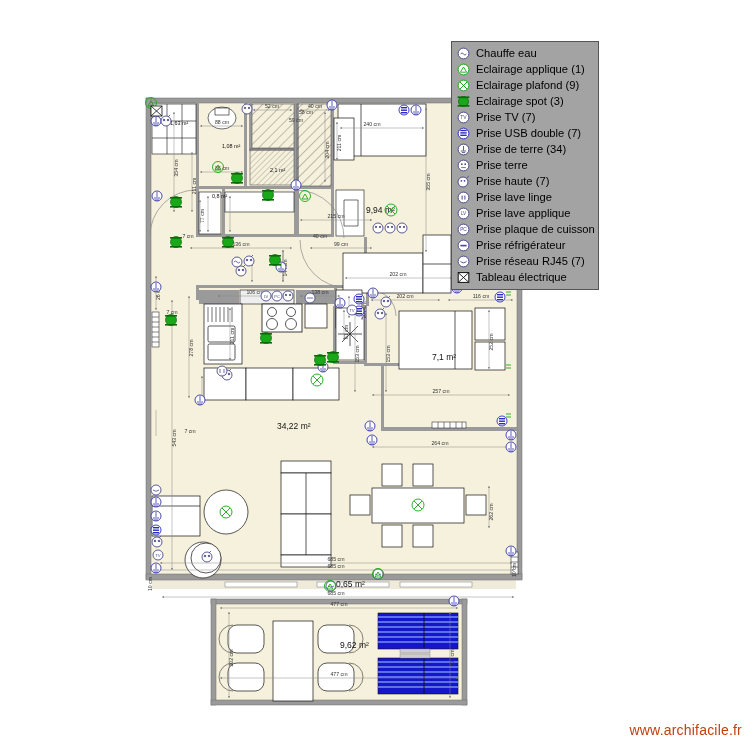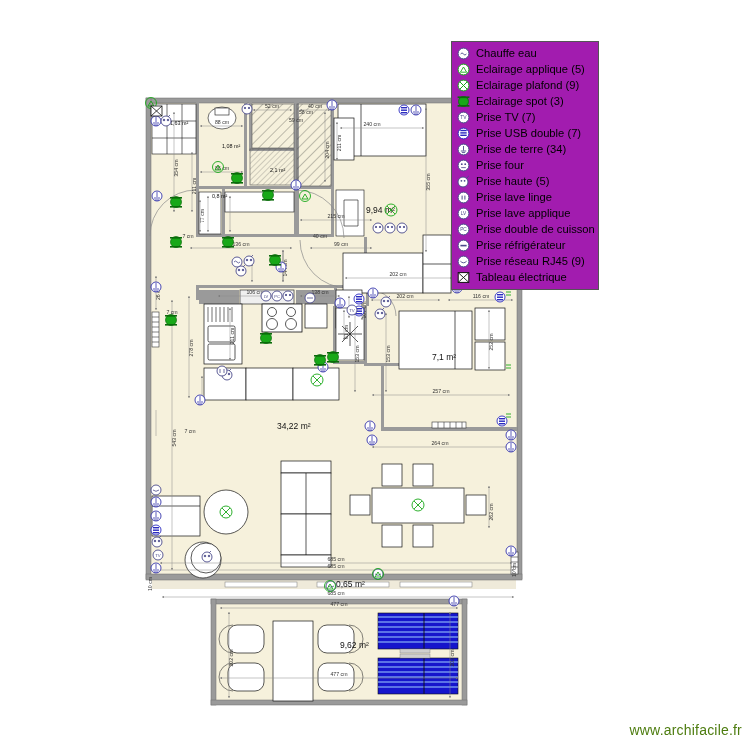--- a/index.html
+++ b/index.html
@@ -7,34 +7,34 @@
     width:750px;height:750px;background:#ffffff;
     font-family:"Liberation Sans", sans-serif;
     position:relative;overflow:hidden;
   }
   #stage{position:absolute;left:0;top:0;width:750px;height:750px;}
   svg#plan{position:absolute;left:0;top:0;width:750px;height:750px;}
 
   
   #legend{
     position:absolute;left:451px;top:41px;width:148px;
-    background:#a21caf;border:1px solid #555;
+    background:#a3a3a3;border:1px solid #555;
     padding:3px 4px 4px 4px;box-sizing:border-box;
     z-index:30;
   }
   .leg-row{display:flex;align-items:center;height:16px;}
   .leg-ico{width:15px;height:15px;flex:0 0 15px;margin-right:5px;position:relative;}
   .leg-txt{font-size:11.2px;color:#000;white-space:nowrap;line-height:15px;}
 
   .sym{position:absolute;left:0;top:0;width:100%;height:100%;}
 
   
   #wm{
     position:absolute;right:8px;bottom:12px;
-    font-size:14px;color:#4d7c0f;letter-spacing:.2px;
+    font-size:14px;color:#c2410c;letter-spacing:.2px;
   }
   .dimtxt{font-size:5.2px;fill:#333;font-family:"Liberation Sans",sans-serif;}
   .areatxt{font-size:8.5px;fill:#111;font-family:"Liberation Sans",sans-serif;}
   .areatxt.sm{font-size:5.4px;}
 </style>
 </head>
 <body>
 
 <div id="stage">
 
@@ -835,21 +835,21 @@
     <span class="leg-txt">Chauffe eau</span>
   </div>
 
   <div class="leg-row">
     <span class="leg-ico">
       <svg class="sym" viewBox="0 0 15 15">
             <circle cx="7.5" cy="7.5" r="5.4" fill="#fff" stroke="#18a818" stroke-width="1"></circle>
             <path d="M4.4,10.2 l3.1,-5.2 l3.1,5.2 z" fill="none" stroke="#18a818" stroke-width="0.9"></path>
           </svg>
     </span>
-    <span class="leg-txt">Eclairage applique (5)</span>
+    <span class="leg-txt">Eclairage applique (1)</span>
   </div>
 
   <div class="leg-row">
     <span class="leg-ico">
       <svg class="sym" viewBox="0 0 15 15">
             <circle cx="7.5" cy="7.5" r="5.4" fill="#fff" stroke="#18a818" stroke-width="1"></circle>
             <path d="M3.8,3.8 l7.4,7.4 M11.2,3.8 l-7.4,7.4" stroke="#18a818" stroke-width="1"></path>
           </svg>
     </span>
     <span class="leg-txt">Eclairage plafond (9)</span>
@@ -900,33 +900,33 @@
 
   <div class="leg-row">
     <span class="leg-ico">
       <svg class="sym" viewBox="0 0 15 15">
             <circle cx="7.5" cy="7.5" r="5.4" fill="#fff" stroke="#4a4a8a" stroke-width="1"></circle>
             <circle cx="5.8" cy="6.2" r="0.9" fill="#4a4a8a"></circle>
             <circle cx="9.2" cy="6.2" r="0.9" fill="#4a4a8a"></circle>
             <path d="M5.2,9.6 h4.6" stroke="#4a4a8a" stroke-width="0.8"></path>
           </svg>
     </span>
-    <span class="leg-txt">Prise four</span>
+    <span class="leg-txt">Prise terre</span>
   </div>
 
   <div class="leg-row">
     <span class="leg-ico">
       <svg class="sym" viewBox="0 0 15 15">
             <circle cx="7" cy="8" r="5" fill="#fff" stroke="#4a4a8a" stroke-width="1"></circle>
             <circle cx="5.4" cy="6.8" r="0.9" fill="#4a4a8a"></circle>
             <circle cx="8.6" cy="6.8" r="0.9" fill="#4a4a8a"></circle>
             <path d="M10.4,4.4 l2.4,-2.4" stroke="#4a4a8a" stroke-width="1"></path>
           </svg>
     </span>
-    <span class="leg-txt">Prise haute (5)</span>
+    <span class="leg-txt">Prise haute (7)</span>
   </div>
 
   <div class="leg-row">
     <span class="leg-ico">
       <svg class="sym" viewBox="0 0 15 15">
             <circle cx="7.5" cy="7.5" r="5.4" fill="#fff" stroke="#4a4a8a" stroke-width="1"></circle>
             <path d="M6.1,5.6 v4 M8.9,5.6 v4" stroke="#4a4a8a" stroke-width="1"></path>
           </svg>
     </span>
     <span class="leg-txt">Prise lave linge</span>
@@ -942,41 +942,41 @@
     <span class="leg-txt">Prise lave applique</span>
   </div>
 
   <div class="leg-row">
     <span class="leg-ico">
       <svg class="sym" viewBox="0 0 15 15">
             <circle cx="7.5" cy="7.5" r="5.4" fill="#fff" stroke="#4a4a8a" stroke-width="1"></circle>
             <text x="7.5" y="9.3" font-size="4.8" fill="#4a4a8a" text-anchor="middle" font-family="Liberation Sans, sans-serif">PC</text>
           </svg>
     </span>
-    <span class="leg-txt">Prise double de cuisson</span>
+    <span class="leg-txt">Prise plaque de cuisson</span>
   </div>
 
   <div class="leg-row">
     <span class="leg-ico">
       <svg class="sym" viewBox="0 0 15 15">
             <circle cx="7.5" cy="7.5" r="5.4" fill="#fff" stroke="#4a4a8a" stroke-width="1"></circle>
             <rect x="4.4" y="6.8" width="6.2" height="1.6" fill="#4a4a8a"></rect>
           </svg>
     </span>
     <span class="leg-txt">Prise réfrigérateur</span>
   </div>
 
   <div class="leg-row">
     <span class="leg-ico">
       <svg class="sym" viewBox="0 0 15 15">
             <circle cx="7.5" cy="7.5" r="5.4" fill="#fff" stroke="#4a4a8a" stroke-width="1"></circle>
             <path d="M4.4,7.2 q3.1,3.2 6.2,0" fill="none" stroke="#4a4a8a" stroke-width="0.9"></path>
           </svg>
     </span>
-    <span class="leg-txt">Prise réseau RJ45 (9)</span>
+    <span class="leg-txt">Prise réseau RJ45 (7)</span>
   </div>
 
   <div class="leg-row">
     <span class="leg-ico">
       <svg class="sym" viewBox="0 0 15 15">
             <rect x="2.2" y="2.6" width="10.6" height="9.8" fill="#fff" stroke="#111" stroke-width="1"></rect>
             <path d="M2.2,2.6 L12.8,12.4 M12.8,2.6 L2.2,12.4" stroke="#111" stroke-width="0.9"></path>
           </svg>
     </span>
     <span class="leg-txt">Tableau électrique</span>

